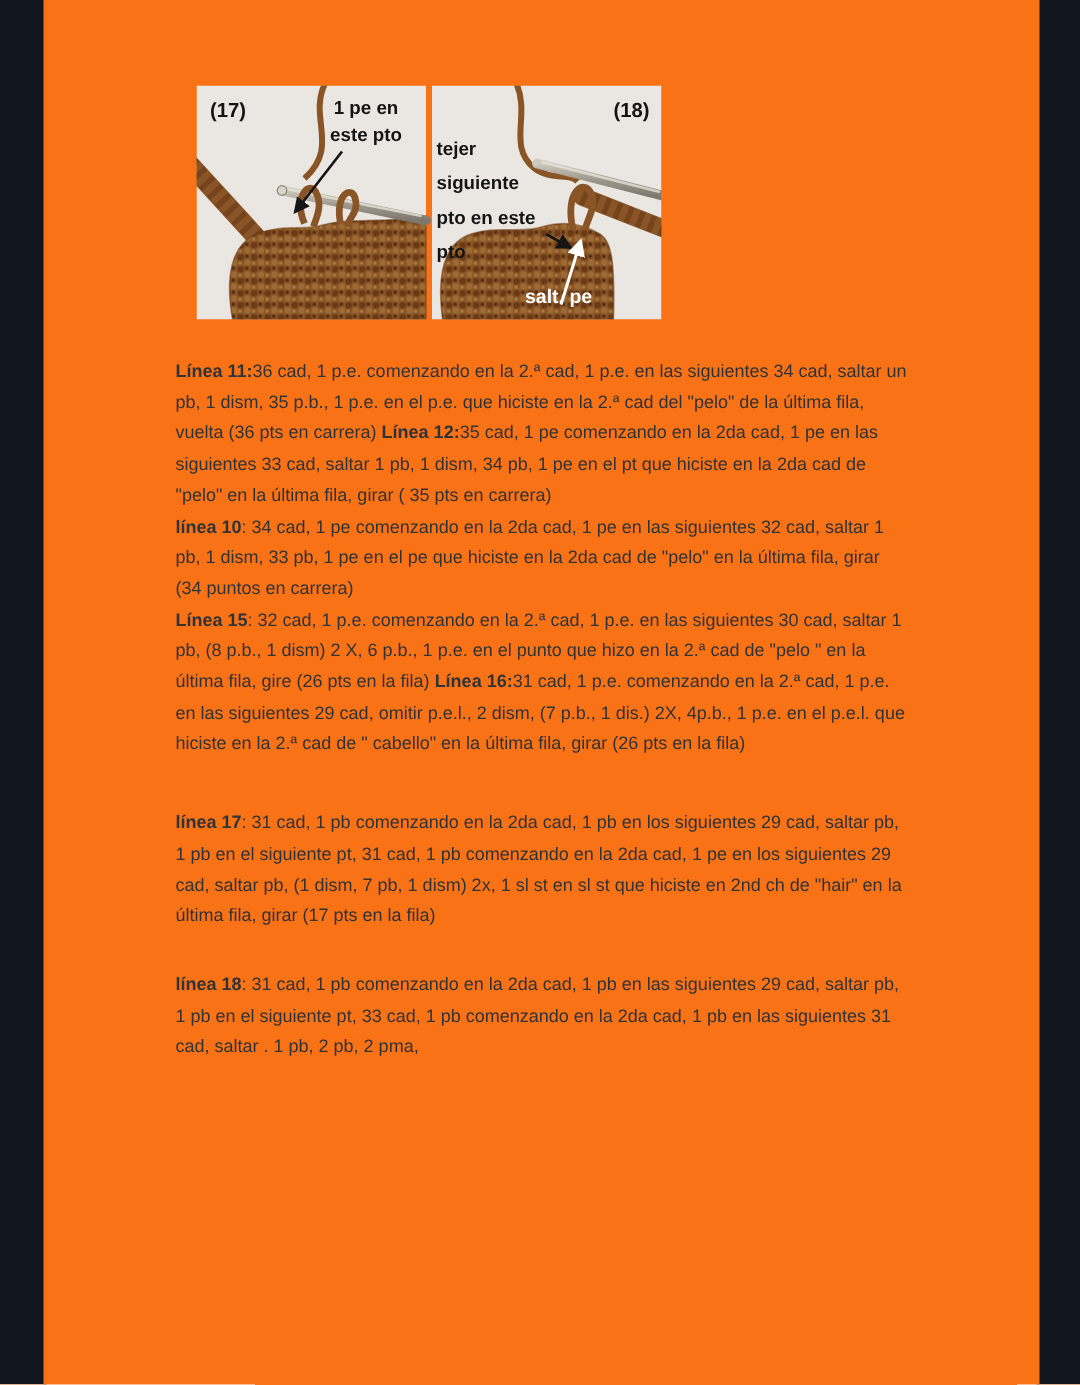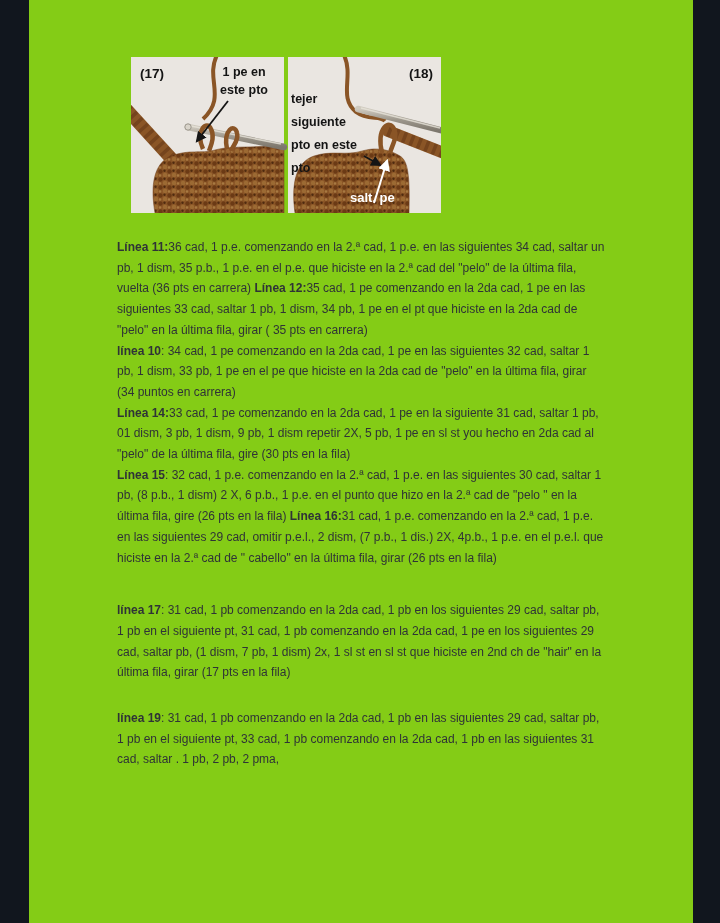--- a/index.html
+++ b/index.html
@@ -56,21 +56,21 @@
   .pattern-paragraph { margin: 0; padding: 0; }
   .pattern-paragraph b { font-weight: 700; }
 </style>
 </head>
 <body>
 
 <div class="stage">
   <div class="gutter gutter-left" style="background: rgb(17, 22, 30);"></div>
   <div class="gutter gutter-right" style="background: rgb(17, 22, 30);"></div>
 
-  <div class="content" style="background: #84cc16;">
+  <div class="content" style="background: #f97316;">
 
     <div class="figure">
       <svg viewBox="0 0 310 156" width="310" height="156">
         <defs>
           <pattern id="stitch" width="9" height="8" patternUnits="userSpaceOnUse">
             <rect width="9" height="8" fill="#8a5526"></rect>
             <circle cx="2.5" cy="2.5" r="2.2" fill="#6b3a15"></circle>
             <circle cx="7" cy="6" r="2.2" fill="#9c6a33"></circle>
             <circle cx="6.5" cy="1.8" r="1.2" fill="#4e2a0f"></circle>
             <circle cx="2" cy="6.5" r="1.2" fill="#a87a42"></circle>
@@ -128,20 +128,19 @@
           <text x="3" y="92" class="figann">pto en este</text>
           <text x="3" y="115" class="figann">pto</text>
           <text x="62" y="145" class="figann-white">salt. pe</text>
         </g>
       </svg>
     </div>
 
     <div class="text-block">
         <p class="pattern-paragraph" style="margin-top: 0px;"><b>Línea 11:</b><span>36 cad, 1 p.e. comenzando en la 2.ª cad, 1 p.e. en las siguientes 34 cad, saltar un pb, 1 dism, 35 p.b., 1 p.e. en el p.e. que hiciste en la 2.ª cad del "pelo" de la última fila, vuelta (36 pts en carrera) </span><b>Línea 12:</b><span>35 cad, 1 pe comenzando en la 2da cad, 1 pe en las siguientes 33 cad, saltar 1 pb, 1 dism, 34 pb, 1 pe en el pt que hiciste en la 2da cad de "pelo" en la última fila, girar ( 35 pts en carrera)</span></p>
         <p class="pattern-paragraph" style="margin-top: 0px;"><b>línea 10</b><span>: 34 cad, 1 pe comenzando en la 2da cad, 1 pe en las siguientes 32 cad, saltar 1 pb, 1 dism, 33 pb, 1 pe en el pe que hiciste en la 2da cad de "pelo" en la última fila, girar (34 puntos en carrera)</span></p>
-        <p class="pattern-paragraph" style="margin-top: 0px;"><b>Línea 14:</b><span>33 cad, 1 pe comenzando en la 2da cad, 1 pe en la siguiente 31 cad, saltar 1 pb, 01 dism, 3 pb, 1 dism, 9 pb, 1 dism repetir 2X, 5 pb, 1 pe en sl st you hecho en 2da cad al "pelo" de la última fila, gire (30 pts en la fila)</span></p>
         <p class="pattern-paragraph" style="margin-top: 0px;"><b>Línea 15</b><span>: 32 cad, 1 p.e. comenzando en la 2.ª cad, 1 p.e. en las siguientes 30 cad, saltar 1 pb, (8 p.b., 1 dism) 2 X, 6 p.b., 1 p.e. en el punto que hizo en la 2.ª cad de "pelo " en la última fila, gire (26 pts en la fila) </span><b>Línea 16:</b><span>31 cad, 1 p.e. comenzando en la 2.ª cad, 1 p.e. en las siguientes 29 cad, omitir p.e.l., 2 dism, (7 p.b., 1 dis.) 2X, 4p.b., 1 p.e. en el p.e.l. que hiciste en la 2.ª cad de " cabello" en la última fila, girar (26 pts en la fila)</span></p>
         <p class="pattern-paragraph" style="margin-top: 32px;"><b>línea 17</b><span>: 31 cad, 1 pb comenzando en la 2da cad, 1 pb en los siguientes 29 cad, saltar pb, 1 pb en el siguiente pt, 31 cad, 1 pb comenzando en la 2da cad, 1 pe en los siguientes 29 cad, saltar pb, (1 dism, 7 pb, 1 dism) 2x, 1 sl st en sl st que hiciste en 2nd ch de "hair" en la última fila, girar (17 pts en la fila)</span></p>
-        <p class="pattern-paragraph" style="margin-top: 25px;"><b>línea 19</b><span>: 31 cad, 1 pb comenzando en la 2da cad, 1 pb en las siguientes 29 cad, saltar pb, 1 pb en el siguiente pt, 33 cad, 1 pb comenzando en la 2da cad, 1 pb en las siguientes 31 cad, saltar . 1 pb, 2 pb, 2 pma,</span></p>
+        <p class="pattern-paragraph" style="margin-top: 25px;"><b>línea 18</b><span>: 31 cad, 1 pb comenzando en la 2da cad, 1 pb en las siguientes 29 cad, saltar pb, 1 pb en el siguiente pt, 33 cad, 1 pb comenzando en la 2da cad, 1 pb en las siguientes 31 cad, saltar . 1 pb, 2 pb, 2 pma,</span></p>
       </div>
 
   </div>
 </div>
 
 </body></html>

